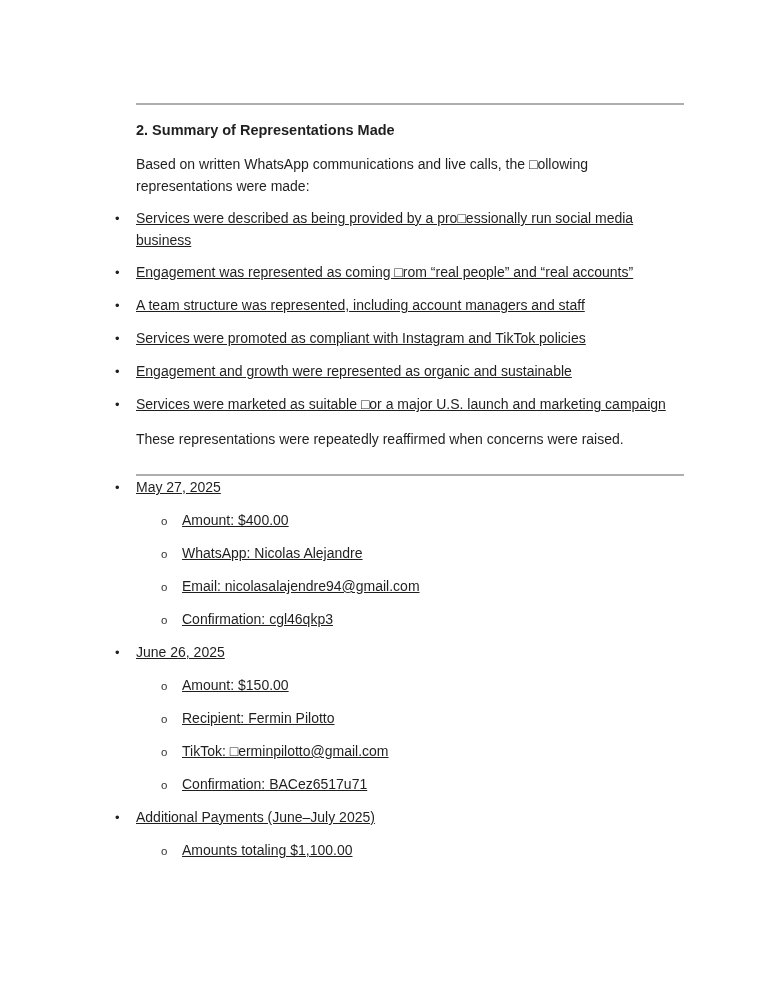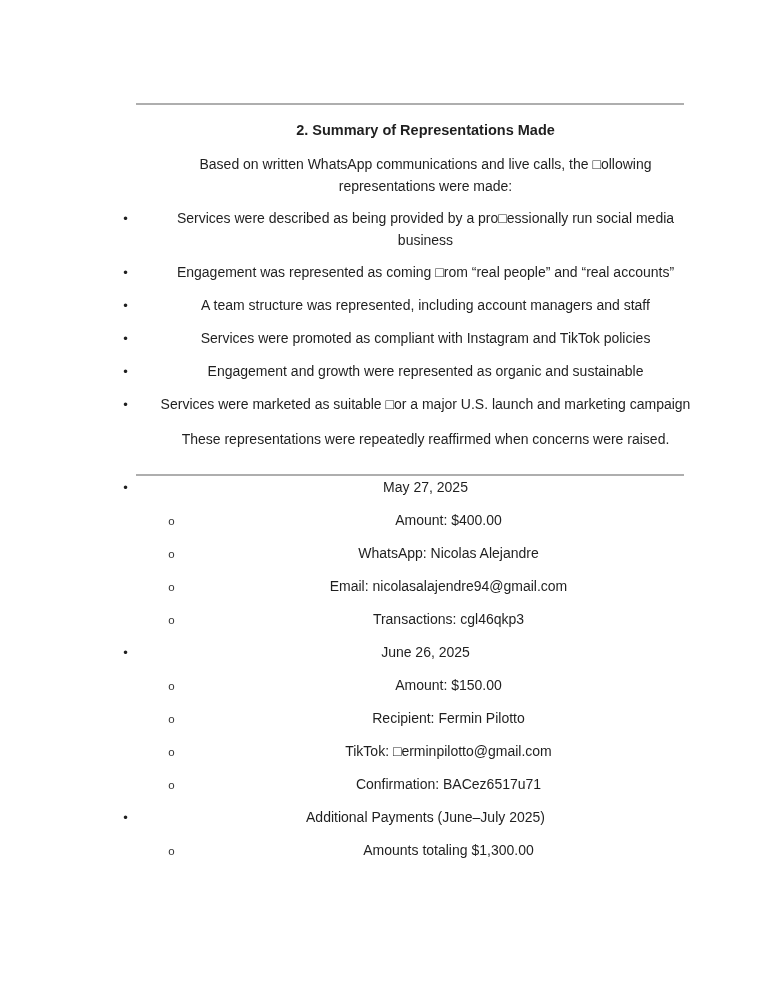--- a/index.html
+++ b/index.html
@@ -5,21 +5,20 @@
   html, body { margin: 0; padding: 0; background: #ffffff; }
   .page {
     position: relative;
     width: 773px;
     height: 1000px;
     background: #ffffff;
     overflow: hidden;
     font-family: "Liberation Sans", sans-serif;
     font-size: 14px;
     color: #1f1f1f;
-    text-align: center;
   }
   .content {
     position: absolute;
     left: 115px;
     top: 0;
     width: 600px;
   }
   .rule {
     height: 2px;
     background: #aeaeae;
@@ -45,20 +44,21 @@
     line-height: 22px;
     margin-bottom: 10px;
   }
   .row .marker {
     flex: 0 0 21px;
     width: 21px;
   }
   .row .text {
     flex: 1;
     white-space: pre-line;
+    text-decoration: underline;
   }
   .row.level1 .marker { font-size: 13px; }
   .row.level2 { margin-left: 46px; }
   .row.level2 .marker { font-size: 11.5px; color: #333333; }
 </style>
 </head>
 <body>
 
 <div class="page">
   <div class="content">
@@ -118,21 +118,21 @@
         <div class="row level2">
           <span class="marker">o</span>
           <span class="text">WhatsApp: Nicolas Alejandre</span>
         </div>
         <div class="row level2">
           <span class="marker">o</span>
           <span class="text">Email: nicolasalajendre94@gmail.com</span>
         </div>
         <div class="row level2">
           <span class="marker">o</span>
-          <span class="text">Transactions: cgl46qkp3</span>
+          <span class="text">Confirmation: cgl46qkp3</span>
         </div>
       </div>
 
       <div>
         <div class="row level1">
           <span class="marker">•</span>
           <span class="text">June 26, 2025</span>
         </div>
         <div class="row level2">
           <span class="marker">o</span>
@@ -152,20 +152,20 @@
         </div>
       </div>
 
       <div>
         <div class="row level1">
           <span class="marker">•</span>
           <span class="text">Additional Payments (June–July 2025)</span>
         </div>
         <div class="row level2">
           <span class="marker">o</span>
-          <span class="text">Amounts totaling $1,300.00</span>
+          <span class="text">Amounts totaling $1,100.00</span>
         </div>
       </div>
 
     </div>
 
   </div>
 </div>
 
 </body></html>

